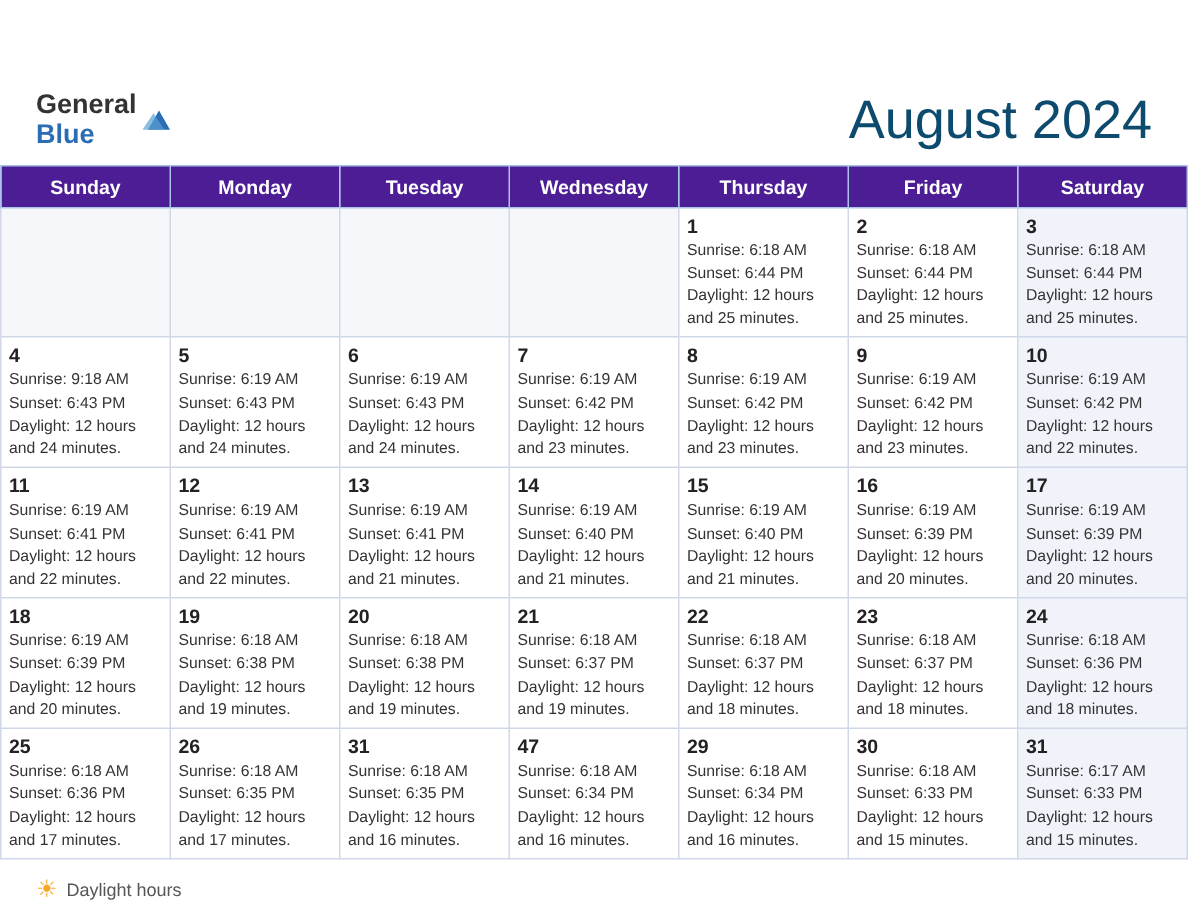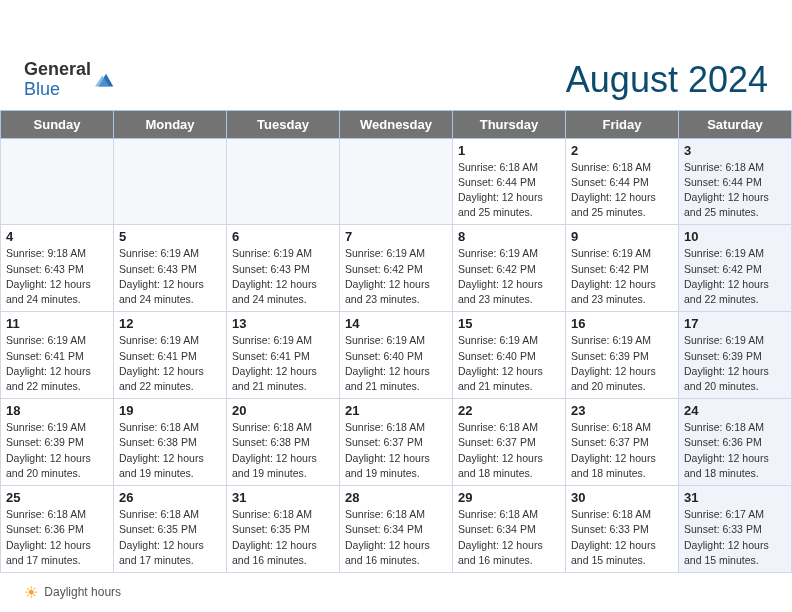--- a/index.html
+++ b/index.html
@@ -3,29 +3,29 @@
   <meta charset="utf-8">
   <style>
     * { box-sizing: border-box; margin: 0; padding: 0; }
     body { font-family: Arial, sans-serif; background: #fff; width: 792px; min-height: 612px; }
     
     .header { display: flex; justify-content: space-between; align-items: flex-start; padding: 18px 24px 10px 24px; margin-top: 42px; }
     
     .logo { display: flex; align-items: center; }
     .logo-text { display: flex; flex-direction: column; line-height: 1.1; }
     .logo-general { font-size: 18px; font-weight: bold; color: #333; }
-    .logo-blue { font-size: 18px; font-weight: normal; color: #2a6db5; }
+    .logo-blue { font-size: 18px; font-weight: bold; color: #2a6db5; }
     .logo-icon { width: 22px; height: 22px; margin-left: 4px; margin-top: 2px; }
     
     .title-block { text-align: right; }
     .cal-title { font-size: 36px; font-weight: normal; color: #0c4a6e; line-height: 1.1; }
     .cal-subtitle { font-size: 16px; color: #555; }
     
     .calendar { width: 100%; border-collapse: collapse; margin: 0 0 8px 0; }
-    .calendar th { background: #737373; color: #fff; text-align: center; font-size: 13px; font-weight: bold; padding: 6px 4px; border: 1px solid #aac4e8; }
+    .calendar th { background: #4c1d95; color: #fff; text-align: center; font-size: 13px; font-weight: bold; padding: 6px 4px; border: 1px solid #aac4e8; }
     .calendar td { vertical-align: top; border: 1px solid #d0d8e8; padding: 4px 5px; font-size: 11px; color: #333; width: calc(100%/7); background: #fff; min-height: 80px; }
     .calendar td.empty { background: #f5f7fa; }
     .calendar td.shaded { background: #f0f4fa; }
     .day-num { font-size: 13px; font-weight: bold; color: #222; margin-bottom: 2px; }
     .day-info { font-size: 10.5px; color: #333; line-height: 1.45; }
 
     .footer { padding: 2px 24px 8px 24px; display: flex; align-items: center; gap: 6px; font-size: 12px; color: #555; }
     .sun-icon { color: #f5a623; font-size: 16px; }
   </style>
 </head>
@@ -256,21 +256,21 @@
 and 17 minutes.</div>
         </td>
         <td>
           <div class="day-num">31</div>
           <div class="day-info">Sunrise: 6:18 AM
 Sunset: 6:35 PM
 Daylight: 12 hours
 and 16 minutes.</div>
         </td>
         <td>
-          <div class="day-num">28</div>
+          <div class="day-num">47</div>
           <div class="day-info">Sunrise: 6:18 AM
 Sunset: 6:34 PM
 Daylight: 12 hours
 and 16 minutes.</div>
         </td>
         <td>
           <div class="day-num">29</div>
           <div class="day-info">Sunrise: 6:18 AM
 Sunset: 6:34 PM
 Daylight: 12 hours

